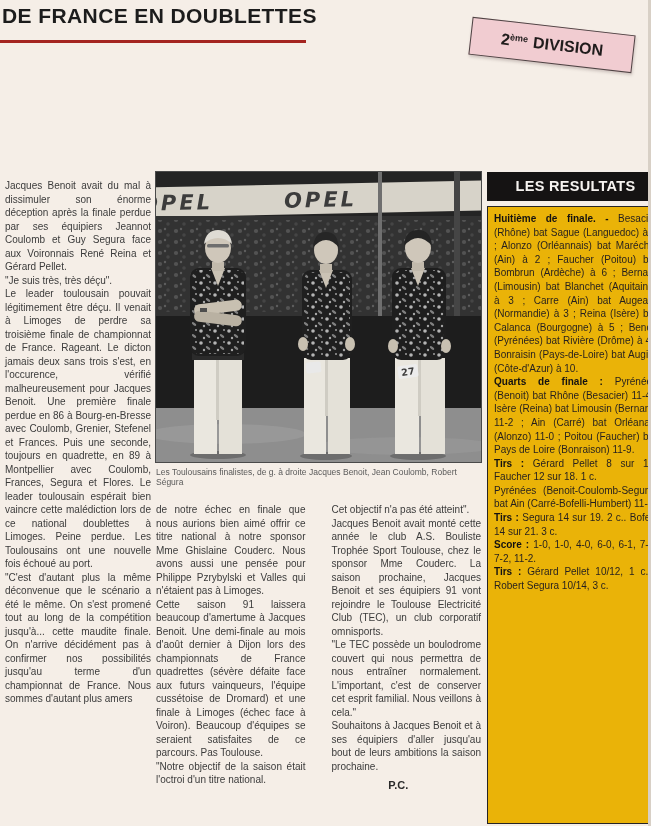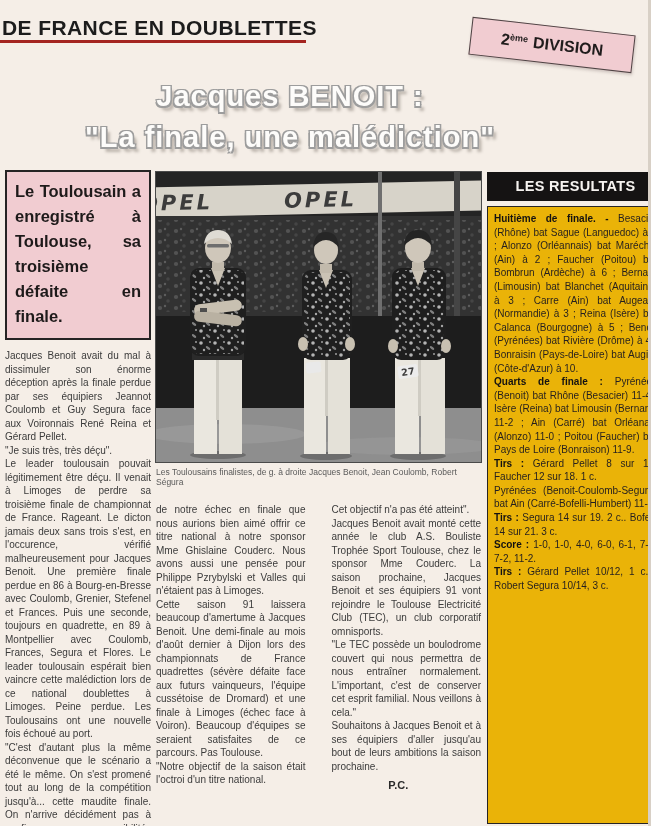--- a/index.html
+++ b/index.html
@@ -3,21 +3,21 @@
 <meta charset="utf-8">
 <style>
   html,body{margin:0;padding:0;background:#e8e2da;}
   .page{
     position:relative;width:651px;height:826px;margin:0 auto;
     background:#f5eee7;overflow:hidden;
     font-family:"Liberation Sans",sans-serif;color:#3b3b3b;
   }
   
   .kicker{
-    position:absolute;left:2px;top:16px;margin:0;
+    position:absolute;left:2px;top:4px;margin:0;
     font-size:21px;font-weight:bold;letter-spacing:.4px;color:#1c1c1c;white-space:nowrap;
   }
   .kicker-rule{position:absolute;left:0;top:40px;width:306px;height:3px;background:#a42420;}
   .badge{
     position:absolute;left:470px;top:26px;width:162px;height:36px;
     transform:rotate(6.5deg);background:#f1ccd1;border:1.5px solid #4e4444;
     display:flex;align-items:center;justify-content:center;
     font-weight:bold;font-size:16px;color:#201c1c;box-shadow:1px 2px 3px rgba(90,70,70,.25);
   }
   .badge sup{font-size:9px;margin:-6px 1px 0 0;}
@@ -63,29 +63,22 @@
 
 <div class="page">
 
   <h1 class="kicker">DE FRANCE EN DOUBLETTES</h1>
   <div class="kicker-rule"></div>
 
   <div class="badge">
     <span>2</span><sup>ème</sup>&nbsp;<span>DIVISION</span>
   </div>
 
-  <div class="title">
-    <div>Jacques BENOIT :</div>
-    <div>"La finale, une malédiction"</div>
-  </div>
 
   <aside class="left-col">
-    <div class="intro-box">
-      <span>Le Toulousain a enregistré à Toulouse, sa troisième défaite en finale.</span>
-    </div>
     <div class="body-text">
       <p>Jacques Benoit avait du mal à dissimuler son énorme déception après la finale perdue par ses équipiers Jeannot Coulomb et Guy Segura face aux Voironnais René Reina et Gérard Pellet.</p>
       <p>"Je suis très, très déçu".</p>
       <p>Le leader toulousain pouvait légitimement être déçu. Il venait à Limoges de perdre sa troisième finale de championnat de France. Rageant. Le dicton jamais deux sans trois s'est, en l'occurence, vérifié malheureusement pour Jacques Benoit. Une première finale perdue en 86 à Bourg-en-Bresse avec Coulomb, Grenier, Stefenel et Frances. Puis une seconde, toujours en quadrette, en 89 à Montpellier avec Coulomb, Frances, Segura et Flores. Le leader toulousain espérait bien vaincre cette malédiction lors de ce national doublettes à Limoges. Peine perdue. Les Toulousains ont une nouvelle fois échoué au port.</p>
       <p>"C'est d'autant plus la même déconvenue que le scénario a été le même. On s'est promené tout au long de la compétition jusqu'à... cette maudite finale. On n'arrive décidément pas à confirmer nos possibilités jusqu'au terme d'un championnat de France. Nous sommes d'autant plus amers</p>
     </div>
   </aside>
 
   <section class="center">
     <figure class="photo">

